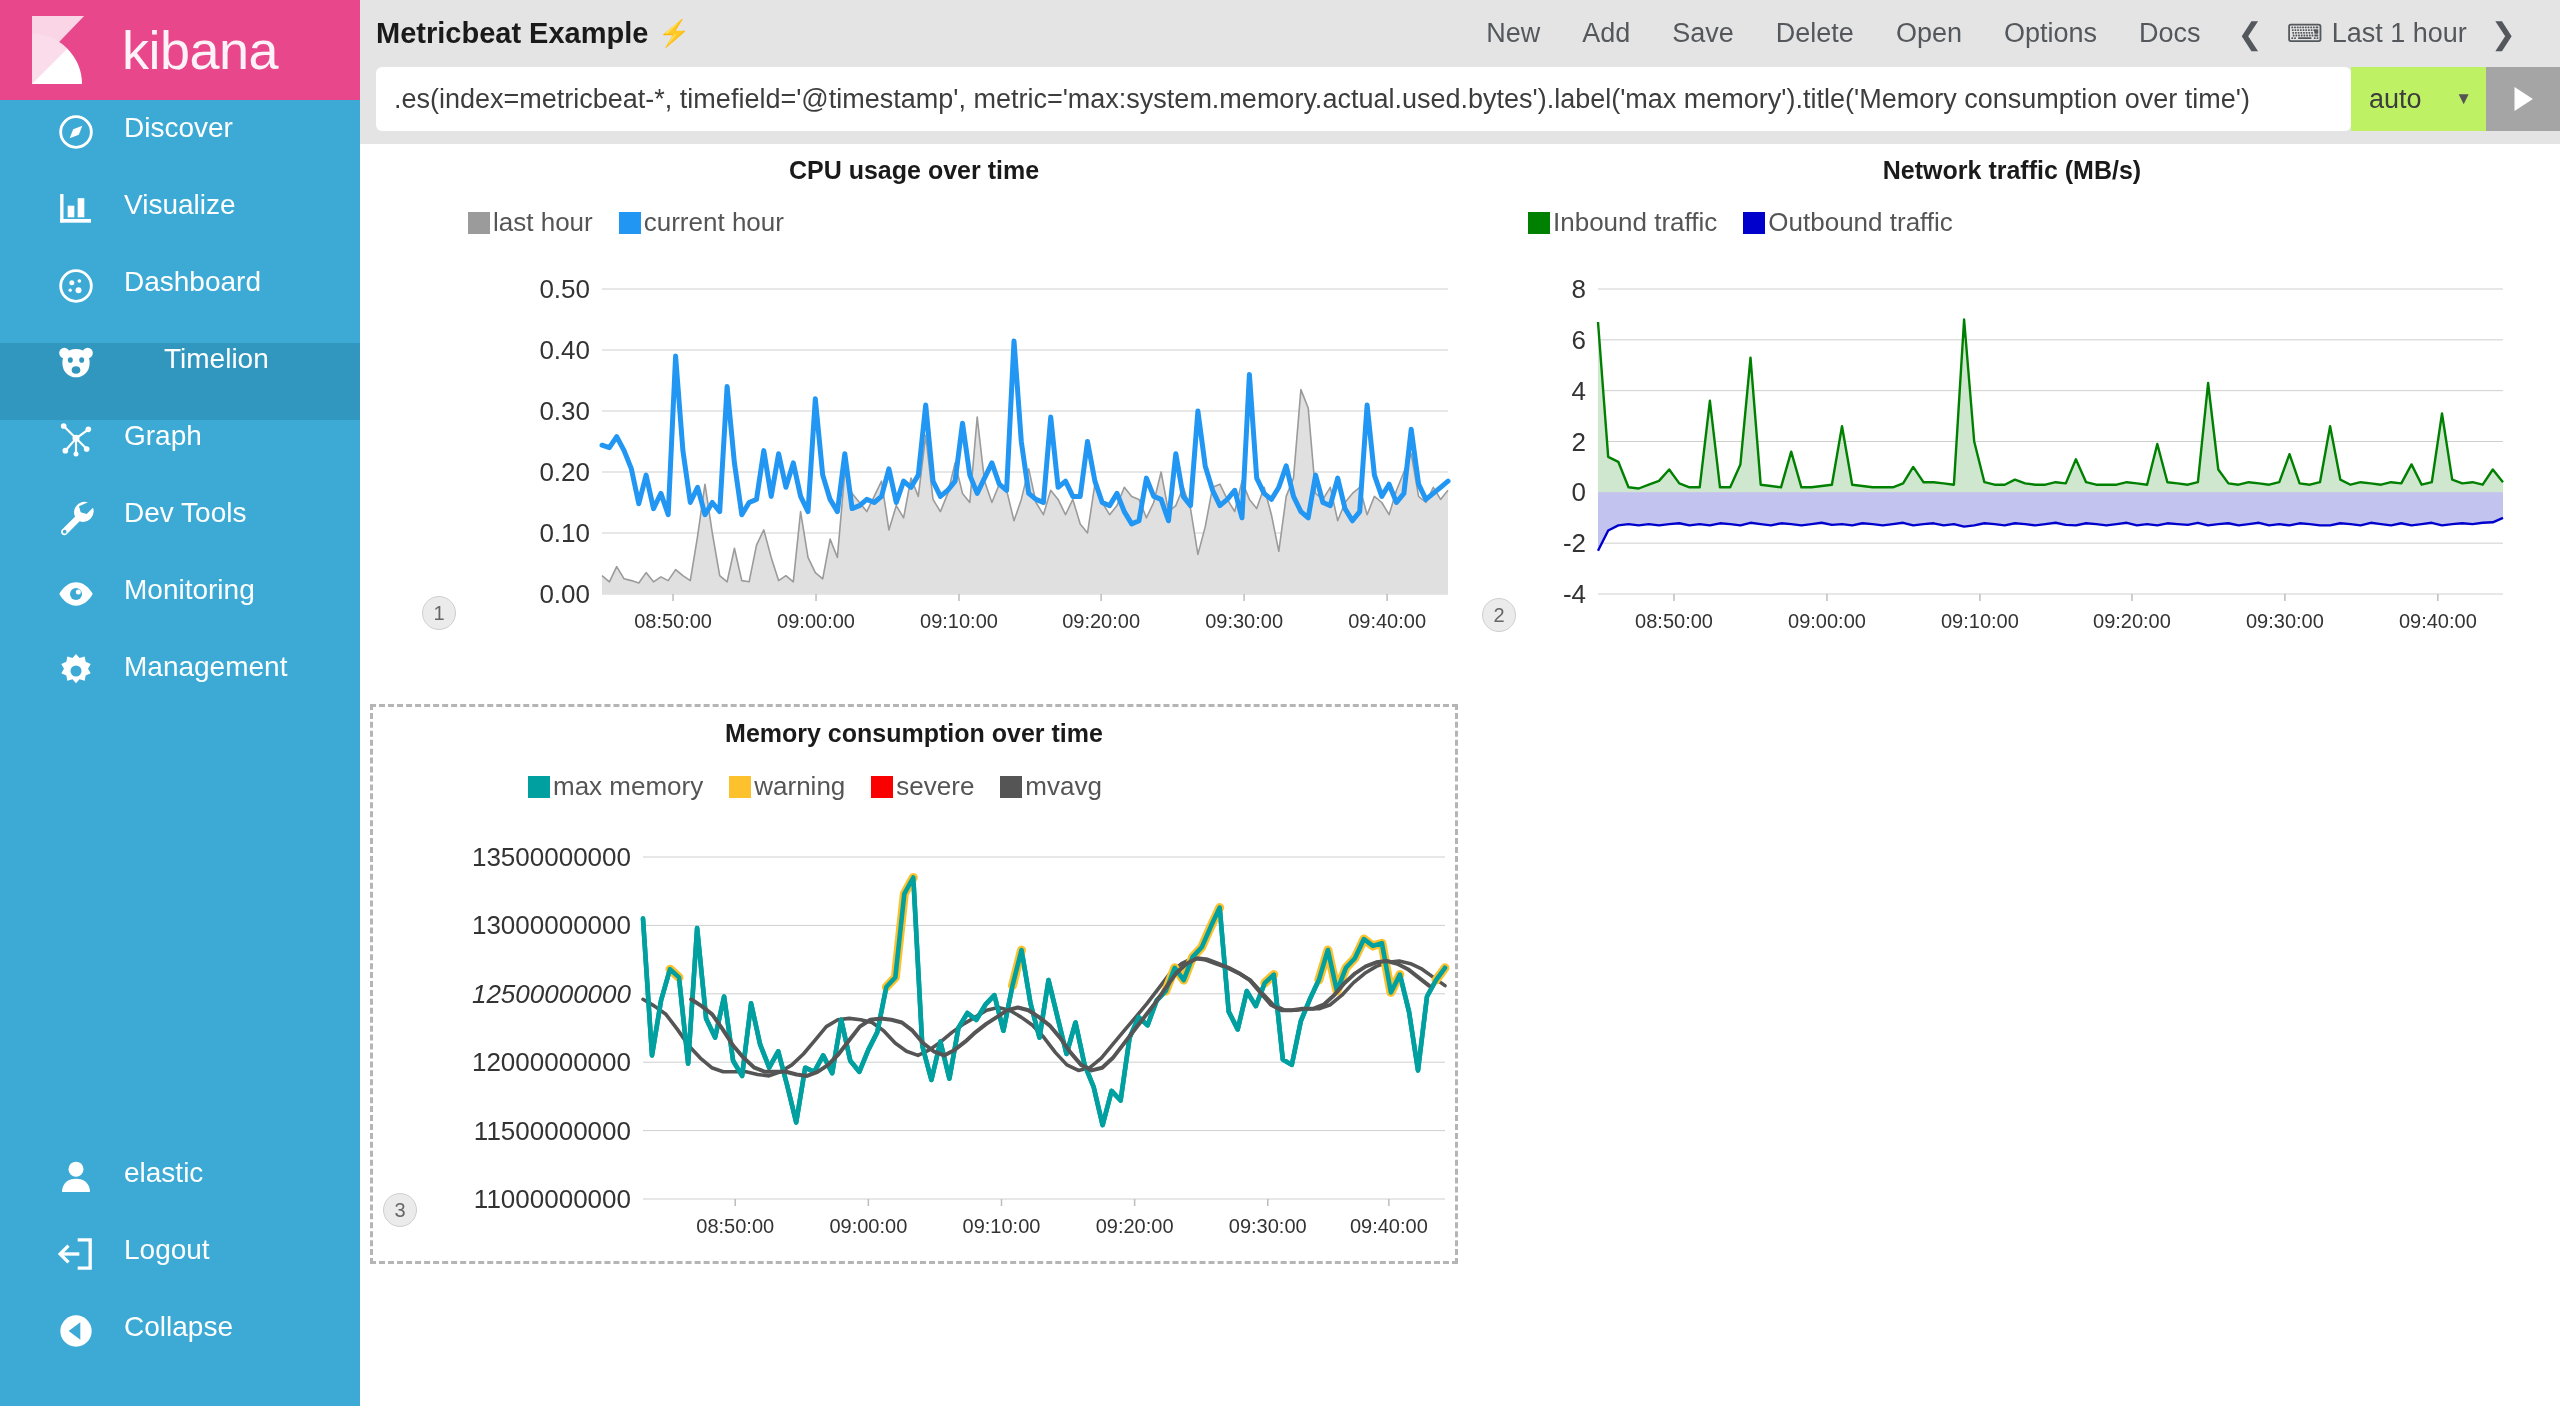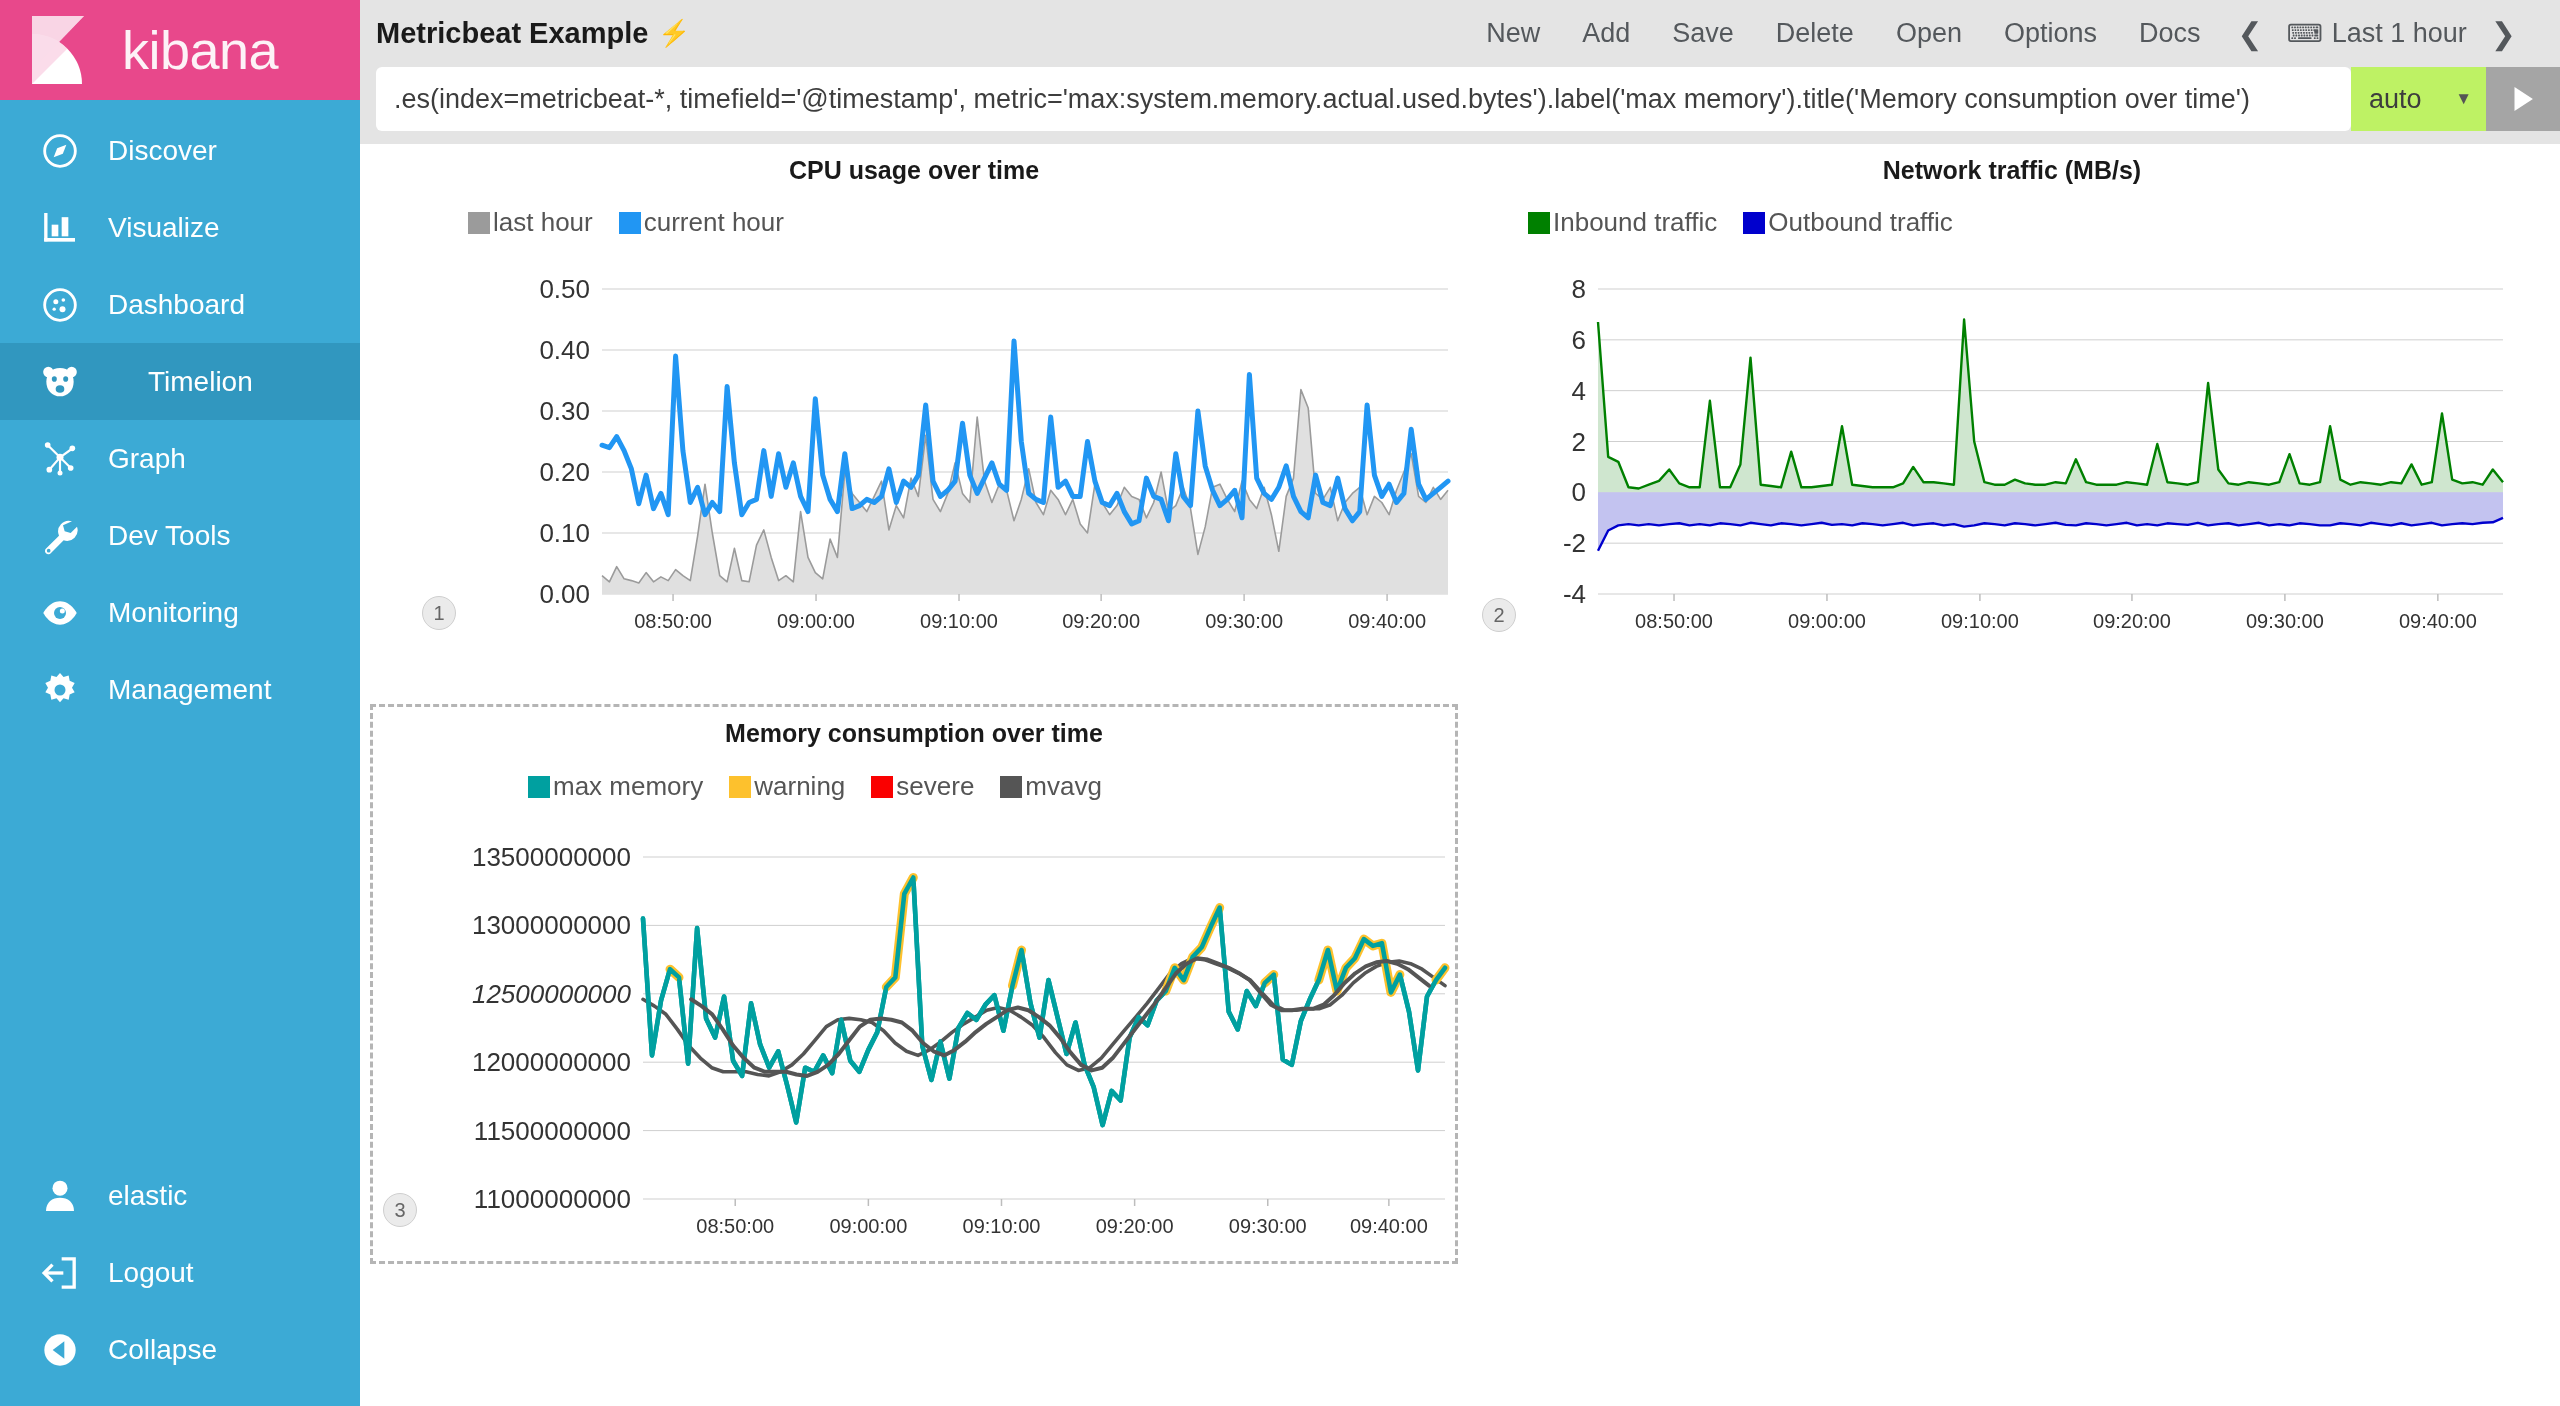--- a/index.html
+++ b/index.html
@@ -24,22 +24,22 @@
     flex: 0 0 100px;
   }
   .brand-mark { width: 72px; height: 72px; position: relative; flex: 0 0 72px; }
   .brand-name {
     color: #fdf2f7; font-size: 54px; letter-spacing: -0.5px;
     margin-left: 22px; font-weight: 400; line-height: 1;
   }
   .nav-list { flex: 0 0 auto; padding-top: 12px; }
   .nav-bottom { margin-top: auto; padding-bottom: 18px; }
   .nav-item {
-    display: flex; align-items: center; height: 77px;
-    padding-left: 34px; cursor: pointer; color: #ffffff;
+    display: flex; align-items: flex-start; height: 77px;
+    padding-left: 50px; cursor: pointer; color: #ffffff;
   }
   .nav-item.active { background: #3197bf; gap: 40px; }
   .nav-icon {
     width: 52px; flex: 0 0 52px; display: flex;
     align-items: center; justify-content: center;
   }
   .nav-icon svg { display: block; }
   .nav-label { font-size: 28px; margin-left: 22px; color: #ffffff; font-weight: 400; }
 
   

